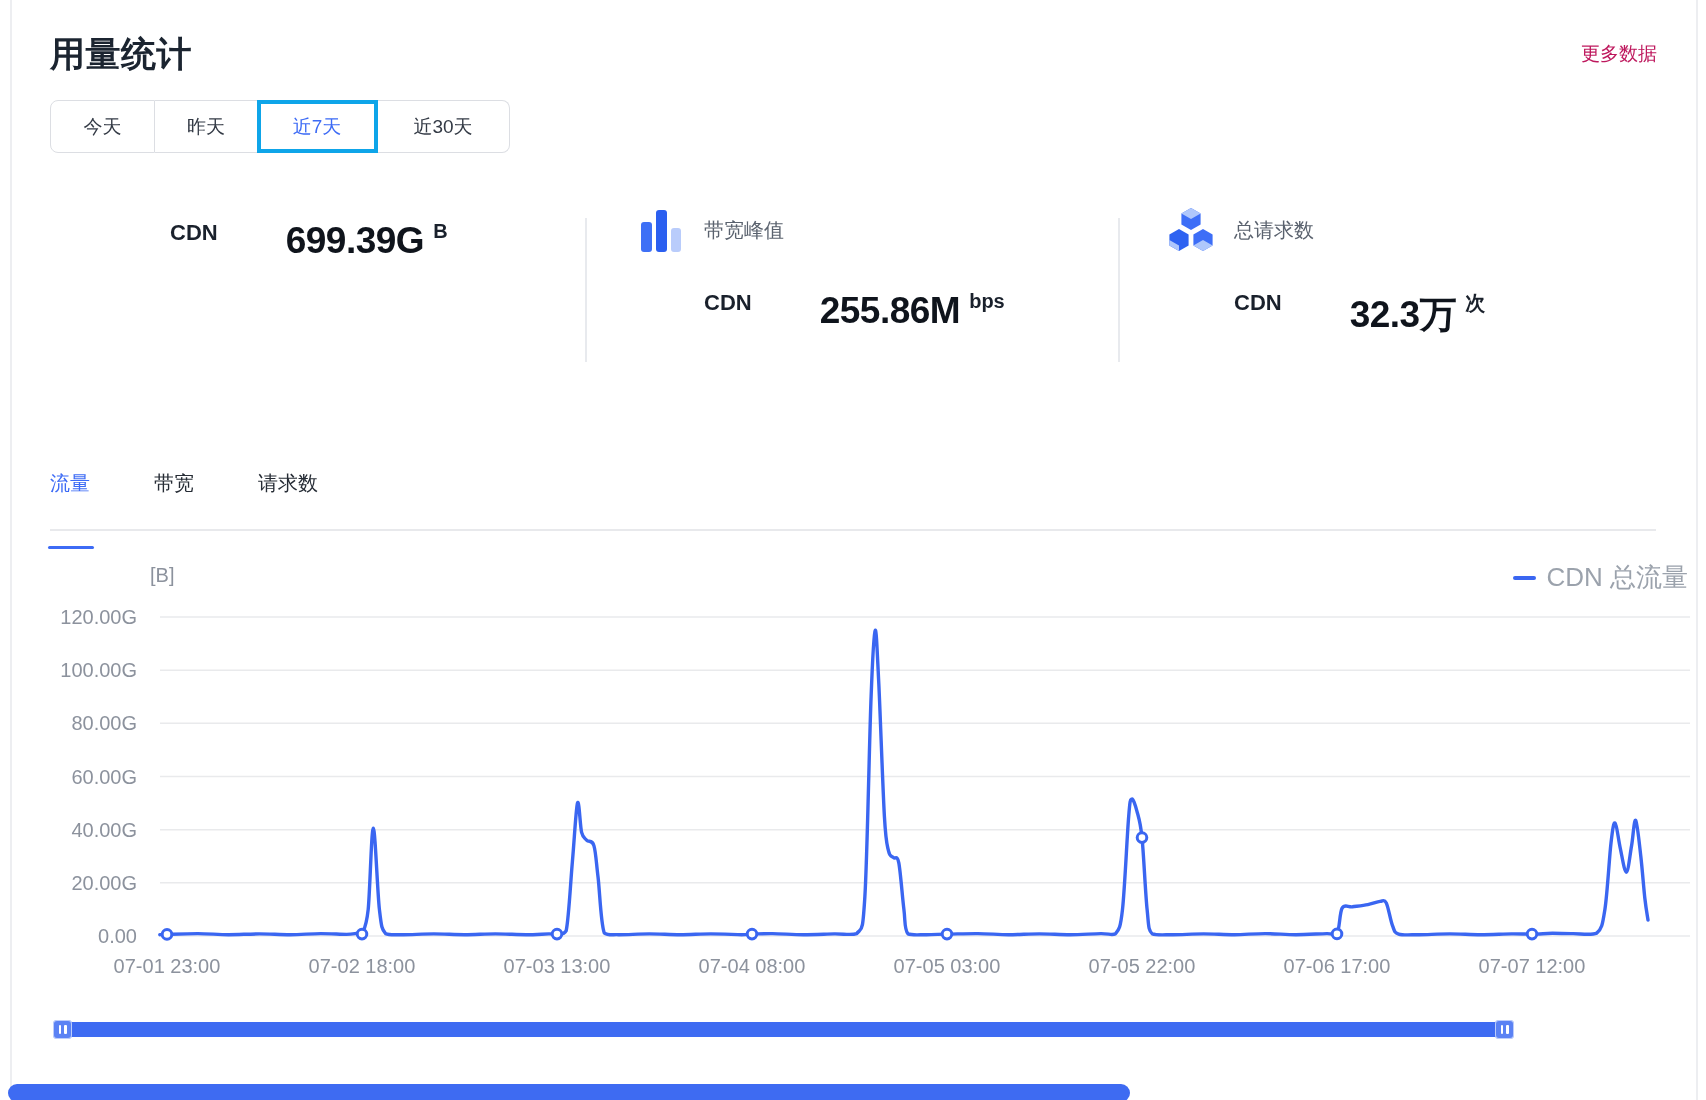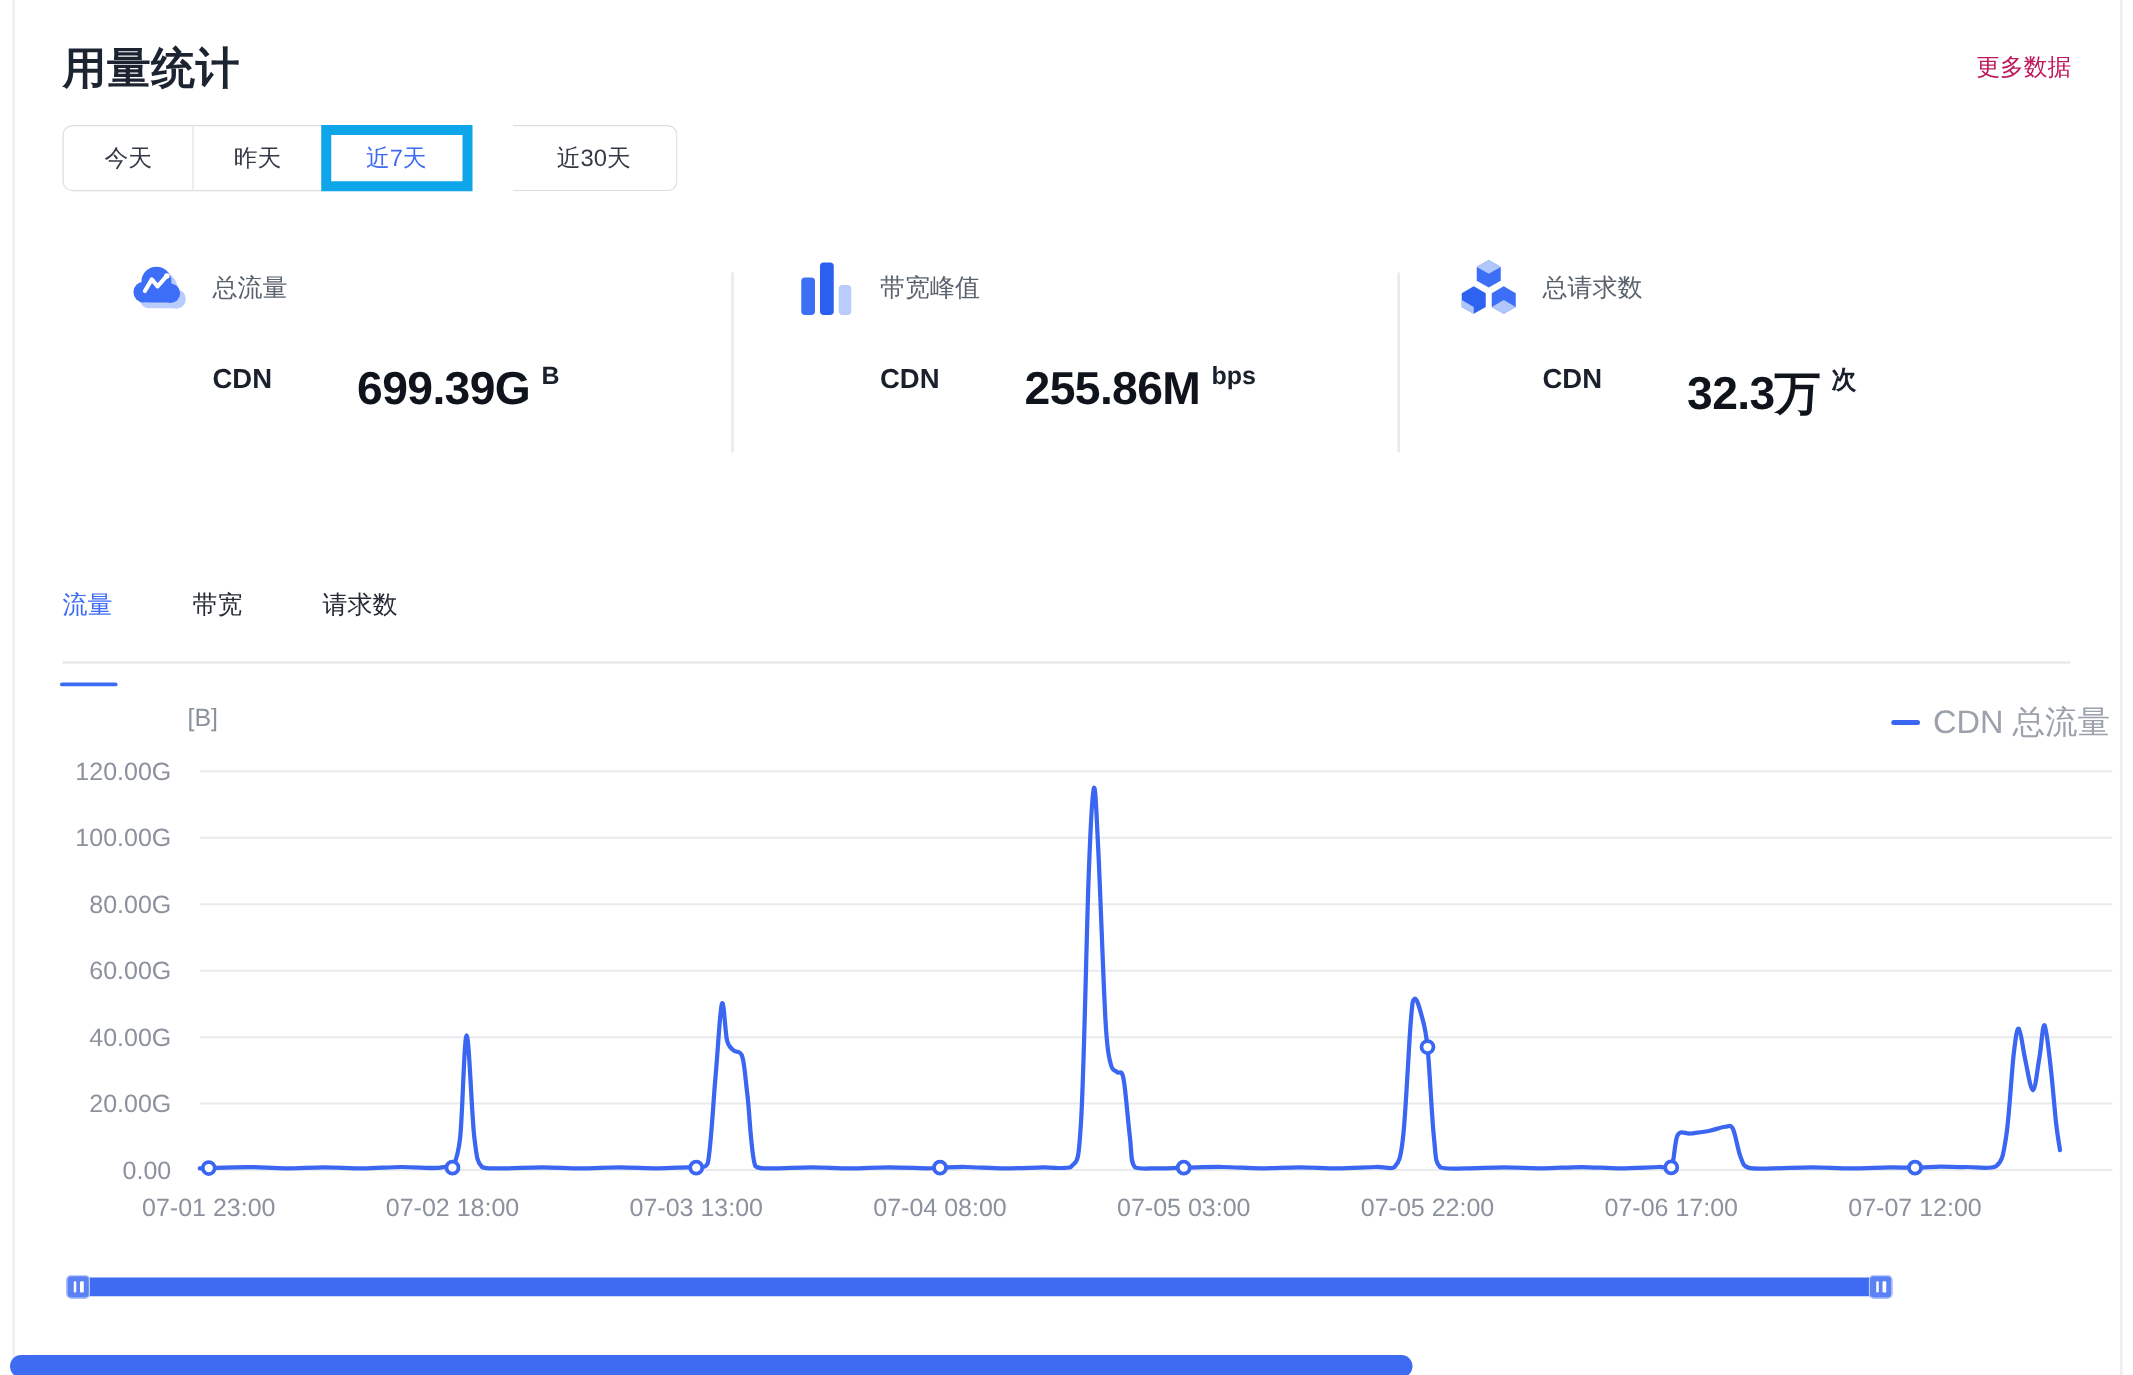--- a/index.html
+++ b/index.html
@@ -11,22 +11,22 @@
   .edge.right { left:1696px; }
 
   .page-title { position:absolute; left:50px; top:31px; font-size:35px; font-weight:700; color:#1B2430; letter-spacing:0.5px; }
   .more-link { position:absolute; top:41px; right:49px; font-size:19px; color:#be185d; cursor:pointer; }
 
   .range-group { position:absolute; left:50px; top:100px; height:53px; display:flex; }
   .range-btn { height:53px; display:flex; align-items:center; justify-content:center;
     border:1.5px solid #DCDEE3; border-left-width:0; background:#fff; font-size:19px; color:#333A45; cursor:pointer; position:relative; }
   .range-btn:first-child { border-left-width:1.5px; border-radius:8px 0 0 8px; }
   .range-btn:last-child { border-radius:0 8px 8px 0; }
-  .range-btn.active { border:8px solid #0ea5e9; color:#3D6BF5; z-index:2; margin-left:-1.5px; }
-  .rb-0 { width:105px; } .rb-1 { width:103px; } .rb-2 { width:121px; } .rb-3 { width:132px;margin-left:32px; }
+  .range-btn.active { border:4px solid #0ea5e9; color:#3D6BF5; z-index:2; margin-left:-1.5px; }
+  .rb-0 { width:105px; } .rb-1 { width:103px; } .rb-2 { width:121px; } .rb-3 { width:132px; }
 
   .stats-row { position:absolute; left:10px; right:9px; top:185px; height:180px; }
   .v-divider { position:absolute; top:33px; height:144px; width:1.5px; background:#E8EAEE; }
   .vd-1 { left:575px; } .vd-2 { left:1108px; }
   .card { position:absolute; top:0; }
   .card-1 { left:93px; } .card-2 { left:627px; } .card-3 { left:1157px; }
   .card-top { display:flex; align-items:center; gap:19px; margin-top:20px; height:50px; }
   .card-icon { width:48px; height:48px; display:flex; align-items:center; justify-content:center; }
   .card-label { font-size:20px; color:#5A626E; }
   .card-value-row { display:flex; align-items:flex-start; margin-left:67px; margin-top:35px; }
@@ -71,41 +71,20 @@
     <div class="range-btn rb-1">昨天</div>
     <div class="range-btn rb-2 active">近7天</div>
     <div class="range-btn rb-3">近30天</div>
   </div>
 
   <div class="stats-row">
     <div class="v-divider vd-1"></div>
     <div class="v-divider vd-2"></div>
 
     <div class="card card-1">
-      <div class="card-top">
-        <span class="card-icon">
-          <svg width="50" height="46" viewBox="0 0 52 46">
-            <g fill="#B9CCFB" transform="translate(6,6)">
-              <circle cx="12" cy="26" r="9"></circle>
-                <circle cx="23" cy="17" r="13"></circle>
-                <circle cx="35" cy="27" r="8.5"></circle>
-              <rect x="10" y="22" width="28" height="13" rx="6"></rect>
-            </g>
-            <g fill="#3D6EF7" transform="translate(1,1)">
-              <circle cx="12" cy="26" r="9"></circle>
-                <circle cx="23" cy="17" r="13"></circle>
-                <circle cx="35" cy="27" r="8.5"></circle>
-              <rect x="10" y="22" width="28" height="13" rx="6"></rect>
-            </g>
-            <polyline points="14,26 20,16 25,22 33,13" fill="none" stroke="#fff" stroke-width="3.6" stroke-linecap="round" stroke-linejoin="round"></polyline>
-            <circle cx="33" cy="13" r="2.4" fill="#fff"></circle>
-          </svg>
-        </span>
-        <span class="card-label">总流量</span>
-      </div>
       <div class="card-value-row">
         <span class="product">CDN</span>
         <span class="value">699.39G</span>
         <span class="unit">B</span>
       </div>
     </div>
 
     <div class="card card-2">
       <div class="card-top">
         <span class="card-icon">

